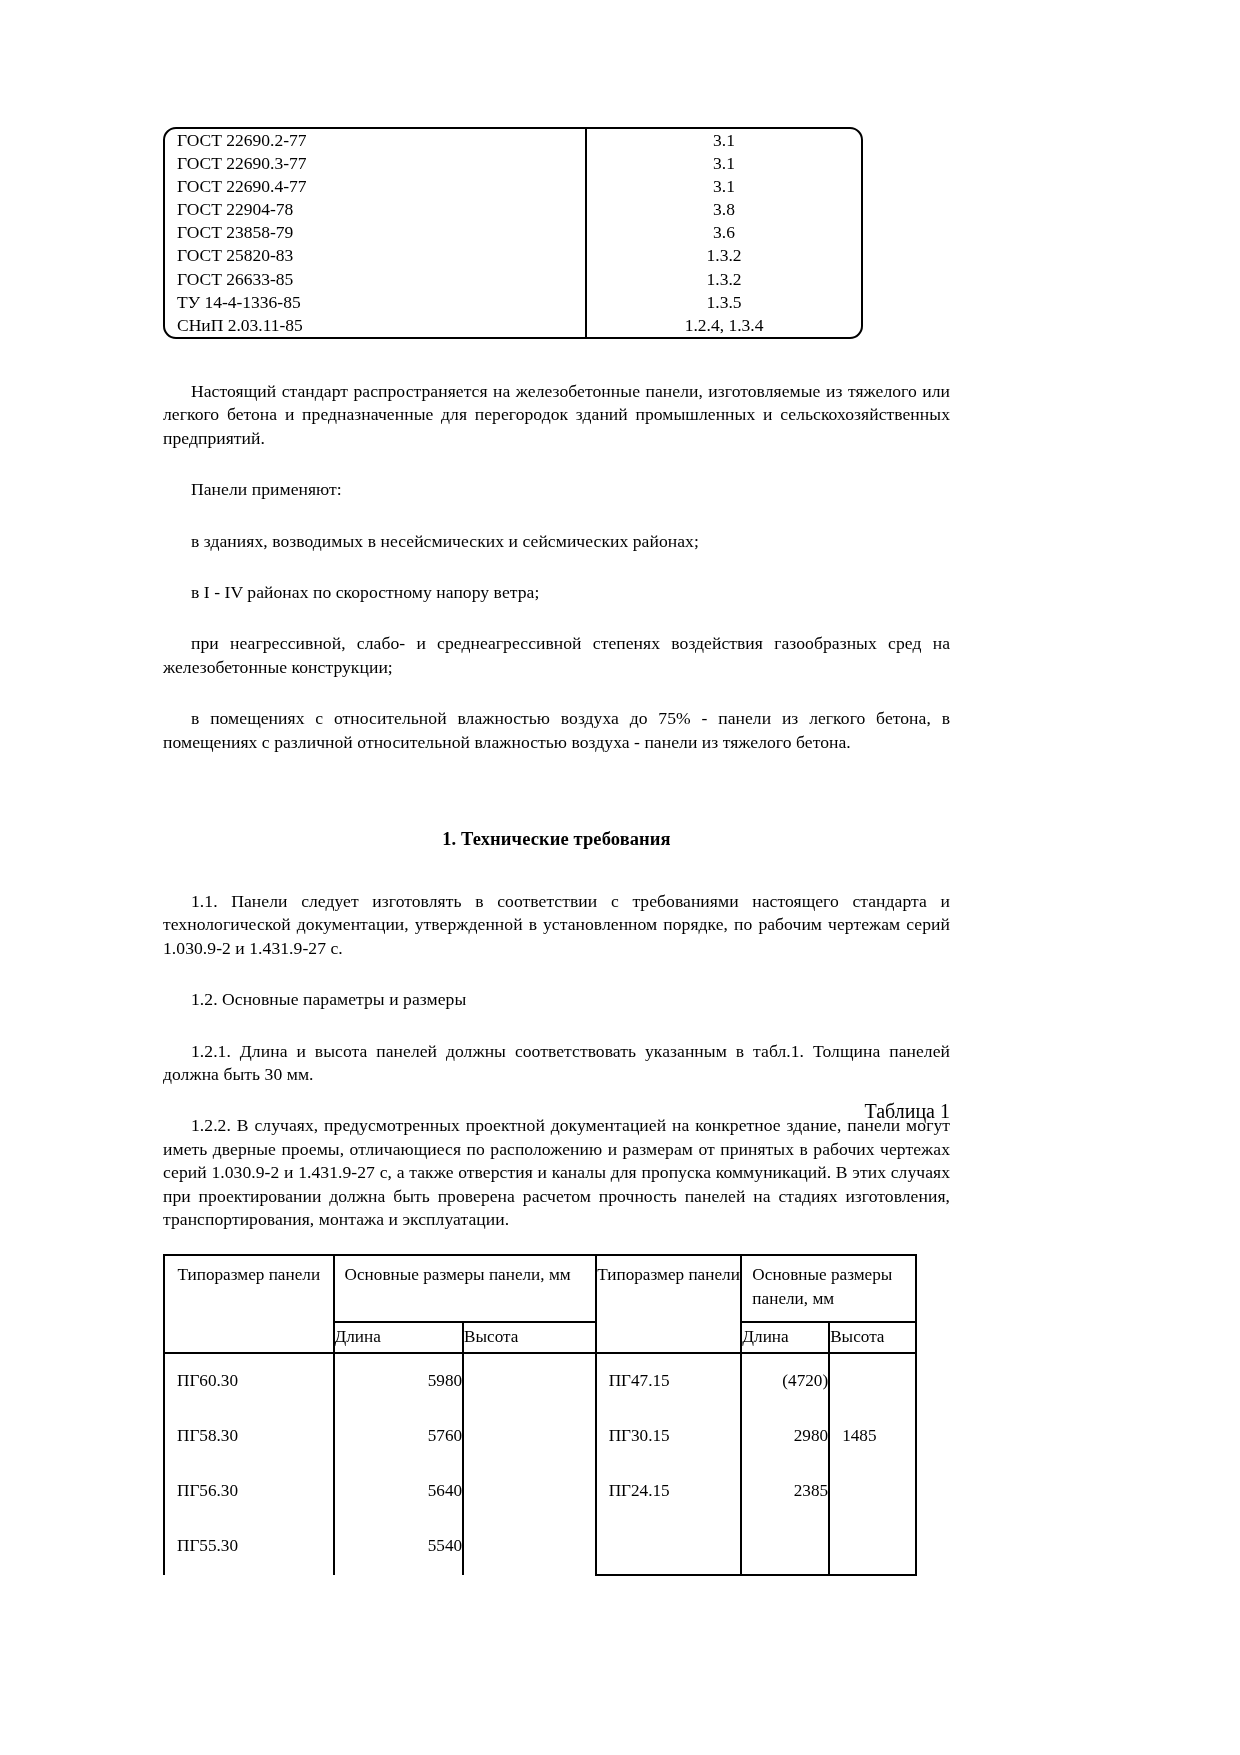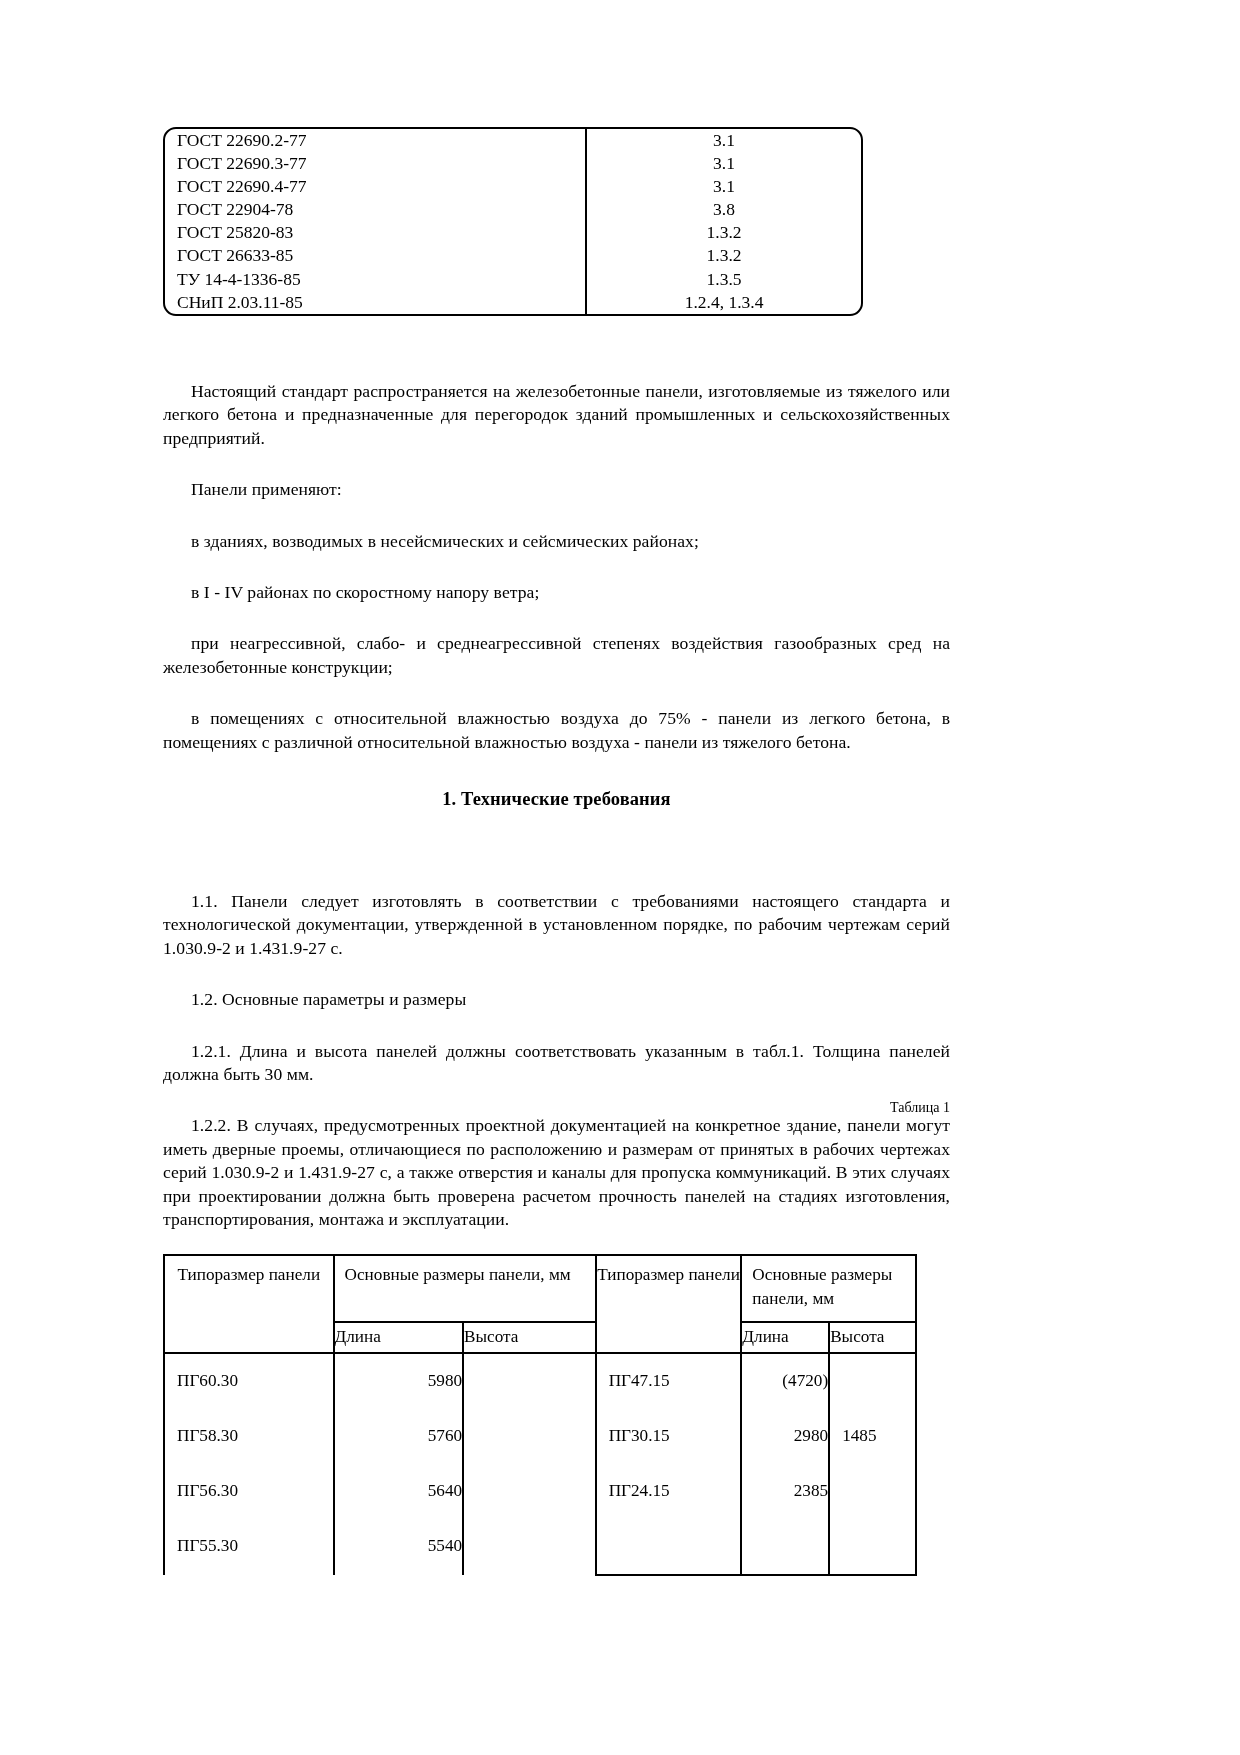--- a/index.html
+++ b/index.html
@@ -76,21 +76,21 @@
 
   h2.section-heading {
     margin: 0;
     font-size: 18.5px;
     font-weight: bold;
     text-align: center;
     letter-spacing: 0.1px;
   }
 
   .tbl-caption {
-    font-size: 14px;
+    font-size: 20px;
     text-align: right;
     margin: 0;
   }
 
   
   .size-table {
     position: absolute;
     left: 163px;
     top: 1254px;
     width: 754px;
@@ -153,20 +153,24 @@
         </tr>
         <tr>
           <td class="c1">ГОСТ 22690.4-77</td>
           <td class="c2">3.1</td>
         </tr>
         <tr>
           <td class="c1">ГОСТ 22904-78</td>
           <td class="c2">3.8</td>
         </tr>
         <tr>
+          <td class="c1">ГОСТ 23858-79</td>
+          <td class="c2">3.6</td>
+        </tr>
+        <tr>
           <td class="c1">ГОСТ 25820-83</td>
           <td class="c2">1.3.2</td>
         </tr>
         <tr>
           <td class="c1">ГОСТ 26633-85</td>
           <td class="c2">1.3.2</td>
         </tr>
         <tr>
           <td class="c1">ТУ 14-4-1336-85</td>
           <td class="c2">1.3.5</td>
@@ -181,21 +185,21 @@
 
   <div class="content" style="top:380px;">
     <p class="para">Настоящий стандарт распространяется на железобетонные панели, изготовляемые из тяжелого или легкого бетона и предназначенные для перегородок зданий промышленных и сельскохозяйственных предприятий.</p>
     <p class="para spaced" style="margin-top:28px;">Панели применяют:</p>
     <p class="para spaced" style="margin-top:28px;">в зданиях, возводимых в несейсмических и сейсмических районах;</p>
     <p class="para spaced" style="margin-top:28px;">в I - IV районах по скоростному напору ветра;</p>
     <p class="para spaced" style="margin-top:28px;">при неагрессивной, слабо- и среднеагрессивной степенях воздействия газообразных сред на железобетонные конструкции;</p>
     <p class="para spaced" style="margin-top:28px;">в помещениях с относительной влажностью воздуха до 75% - панели из легкого бетона, в помещениях с различной относительной влажностью воздуха - панели из тяжелого бетона.</p>
   </div>
 
-  <div class="content" style="top:789px;">
+  <div class="content" style="top:829px;">
     <h2 class="section-heading">1. Технические требования</h2>
   </div>
 
   <div class="content" style="top:890px;">
     <p class="para">1.1. Панели следует изготовлять в соответствии с требованиями настоящего стандарта и технологической документации, утвержденной в установленном порядке, по рабочим чертежам серий 1.030.9-2 и 1.431.9-27 с.</p>
     <p class="para spaced" style="margin-top:28px;">1.2. Основные параметры и размеры</p>
     <p class="para spaced" style="margin-top:28px;">1.2.1. Длина и высота панелей должны соответствовать указанным в табл.1. Толщина панелей должна быть 30 мм.</p>
     <p class="para spaced" style="margin-top:28px;">1.2.2. В случаях, предусмотренных проектной документацией на конкретное здание, панели могут иметь дверные проемы, отличающиеся по расположению и размерам от принятых в рабочих чертежах серий 1.030.9-2 и 1.431.9-27 с, а также отверстия и каналы для пропуска коммуникаций. В этих случаях при проектировании должна быть проверена расчетом прочность панелей на стадиях изготовления, транспортирования, монтажа и эксплуатации.</p>
   </div>
 

